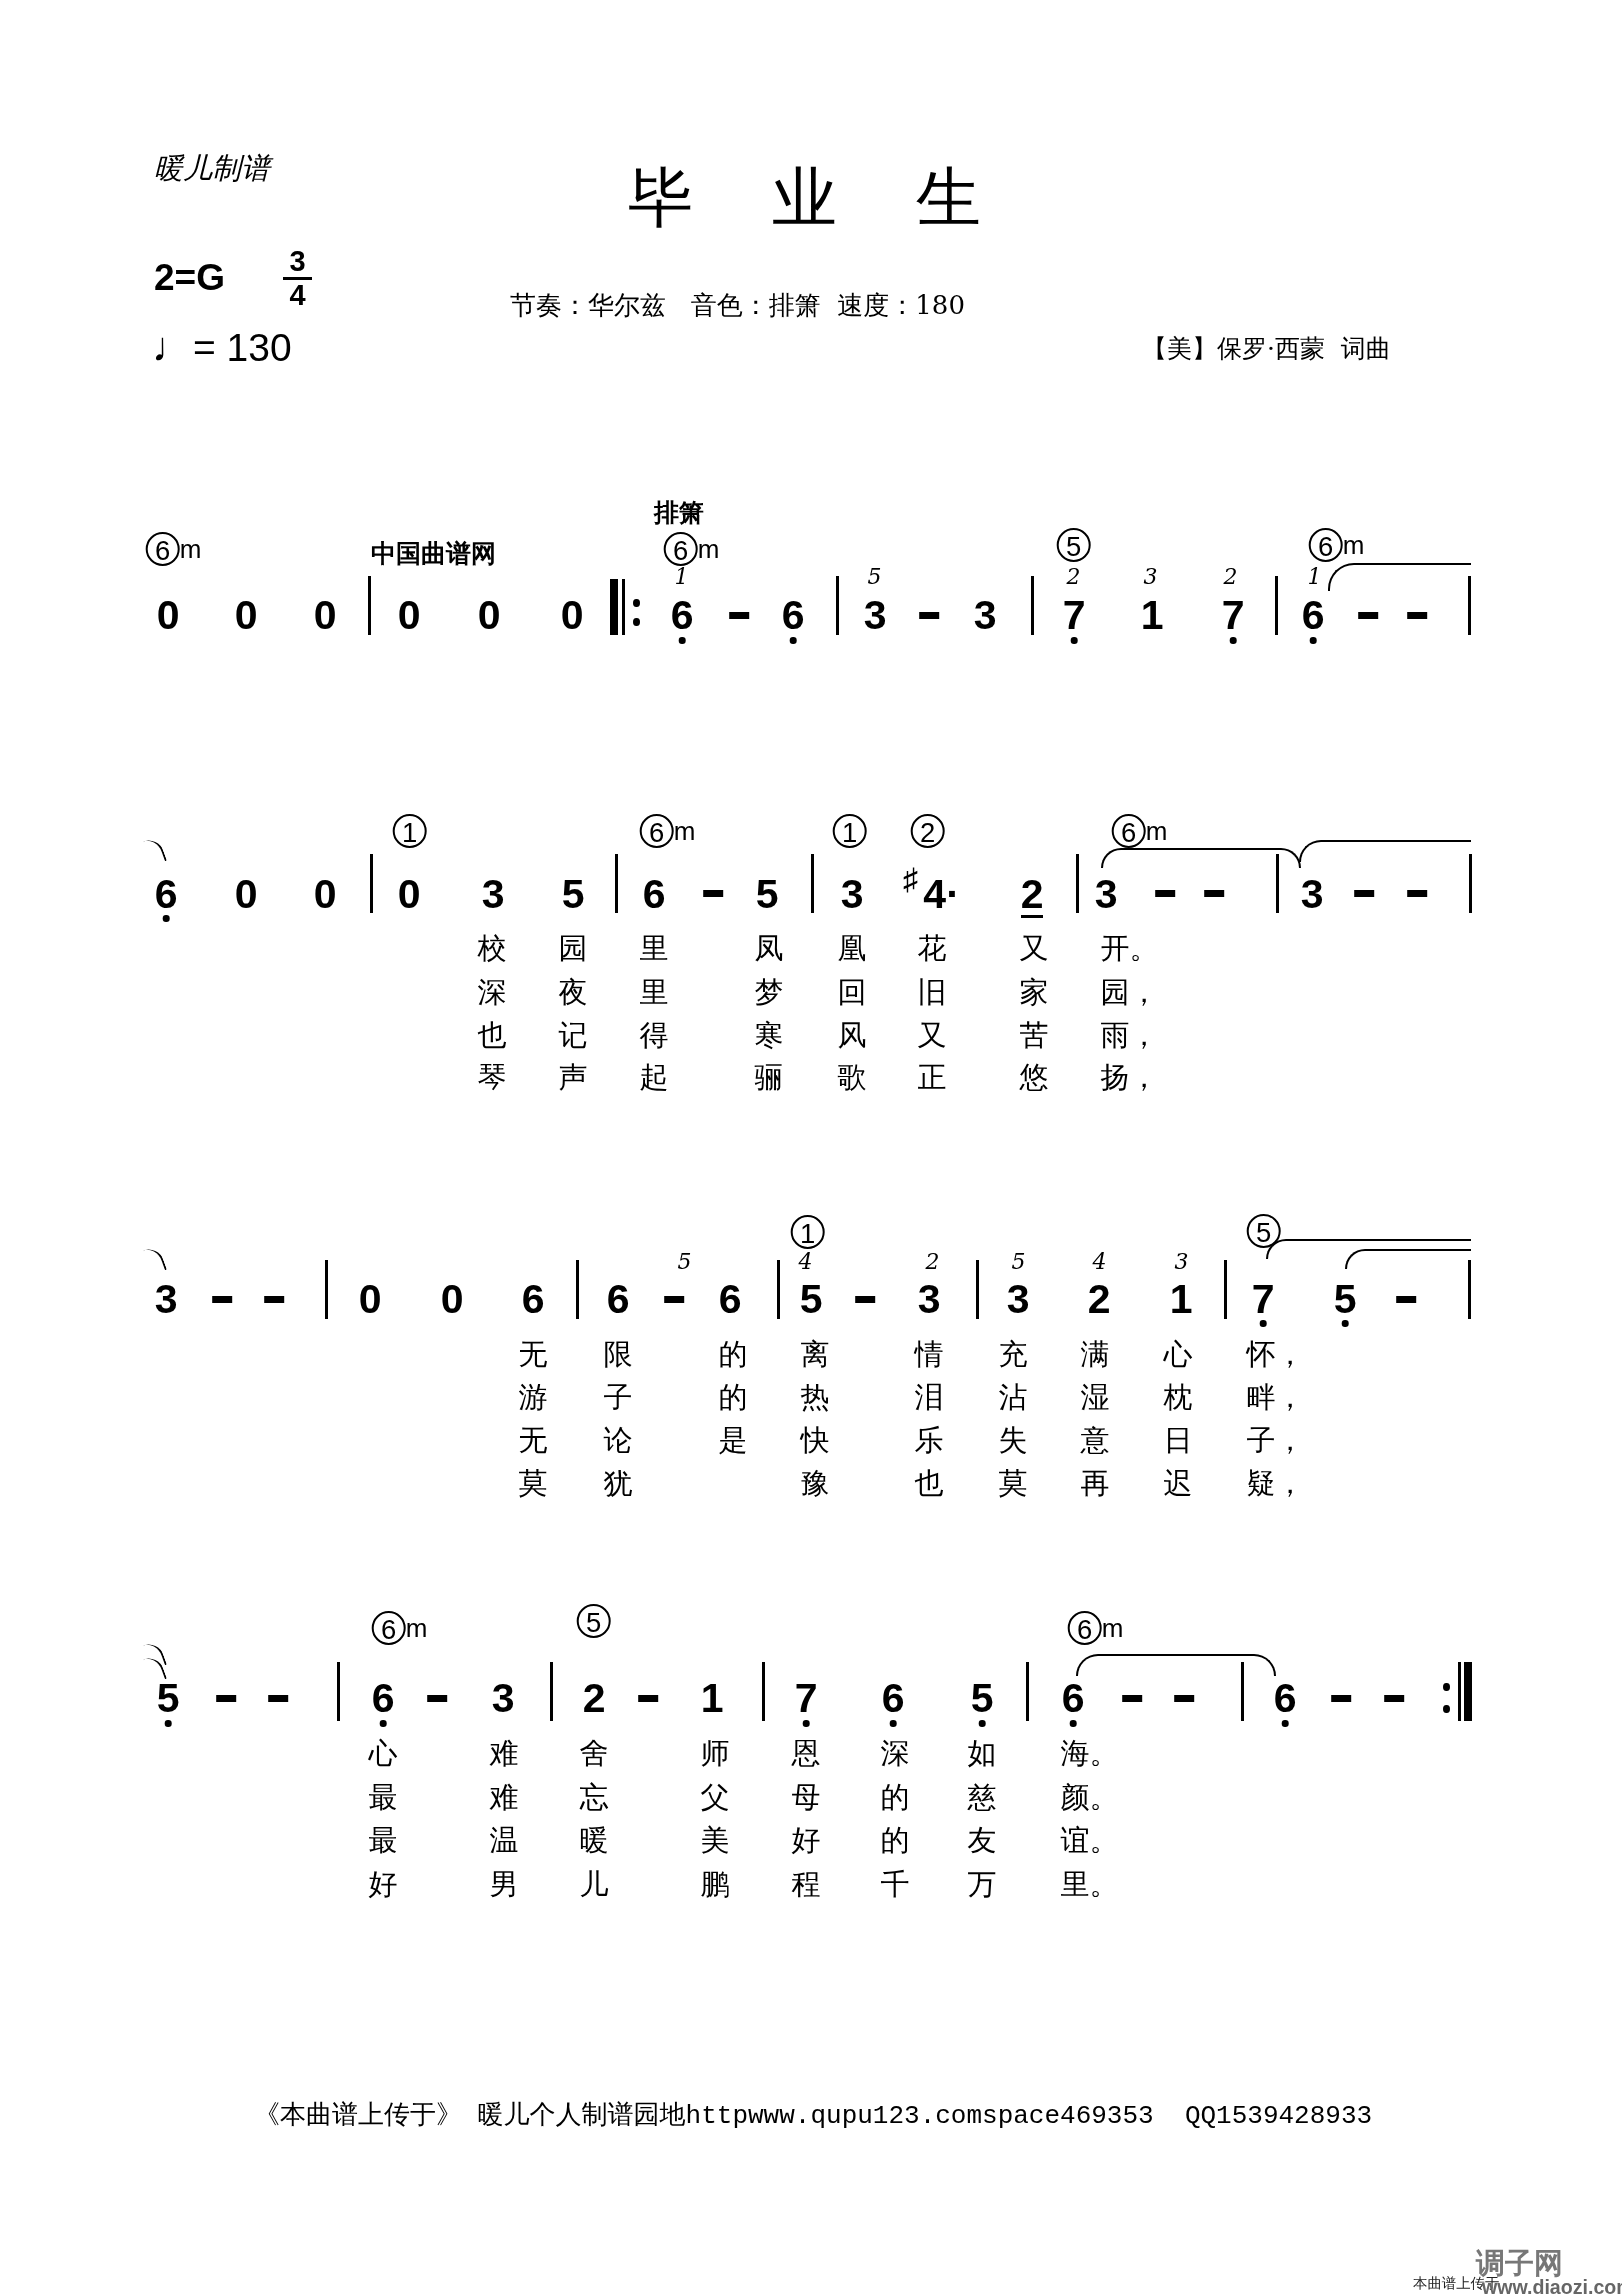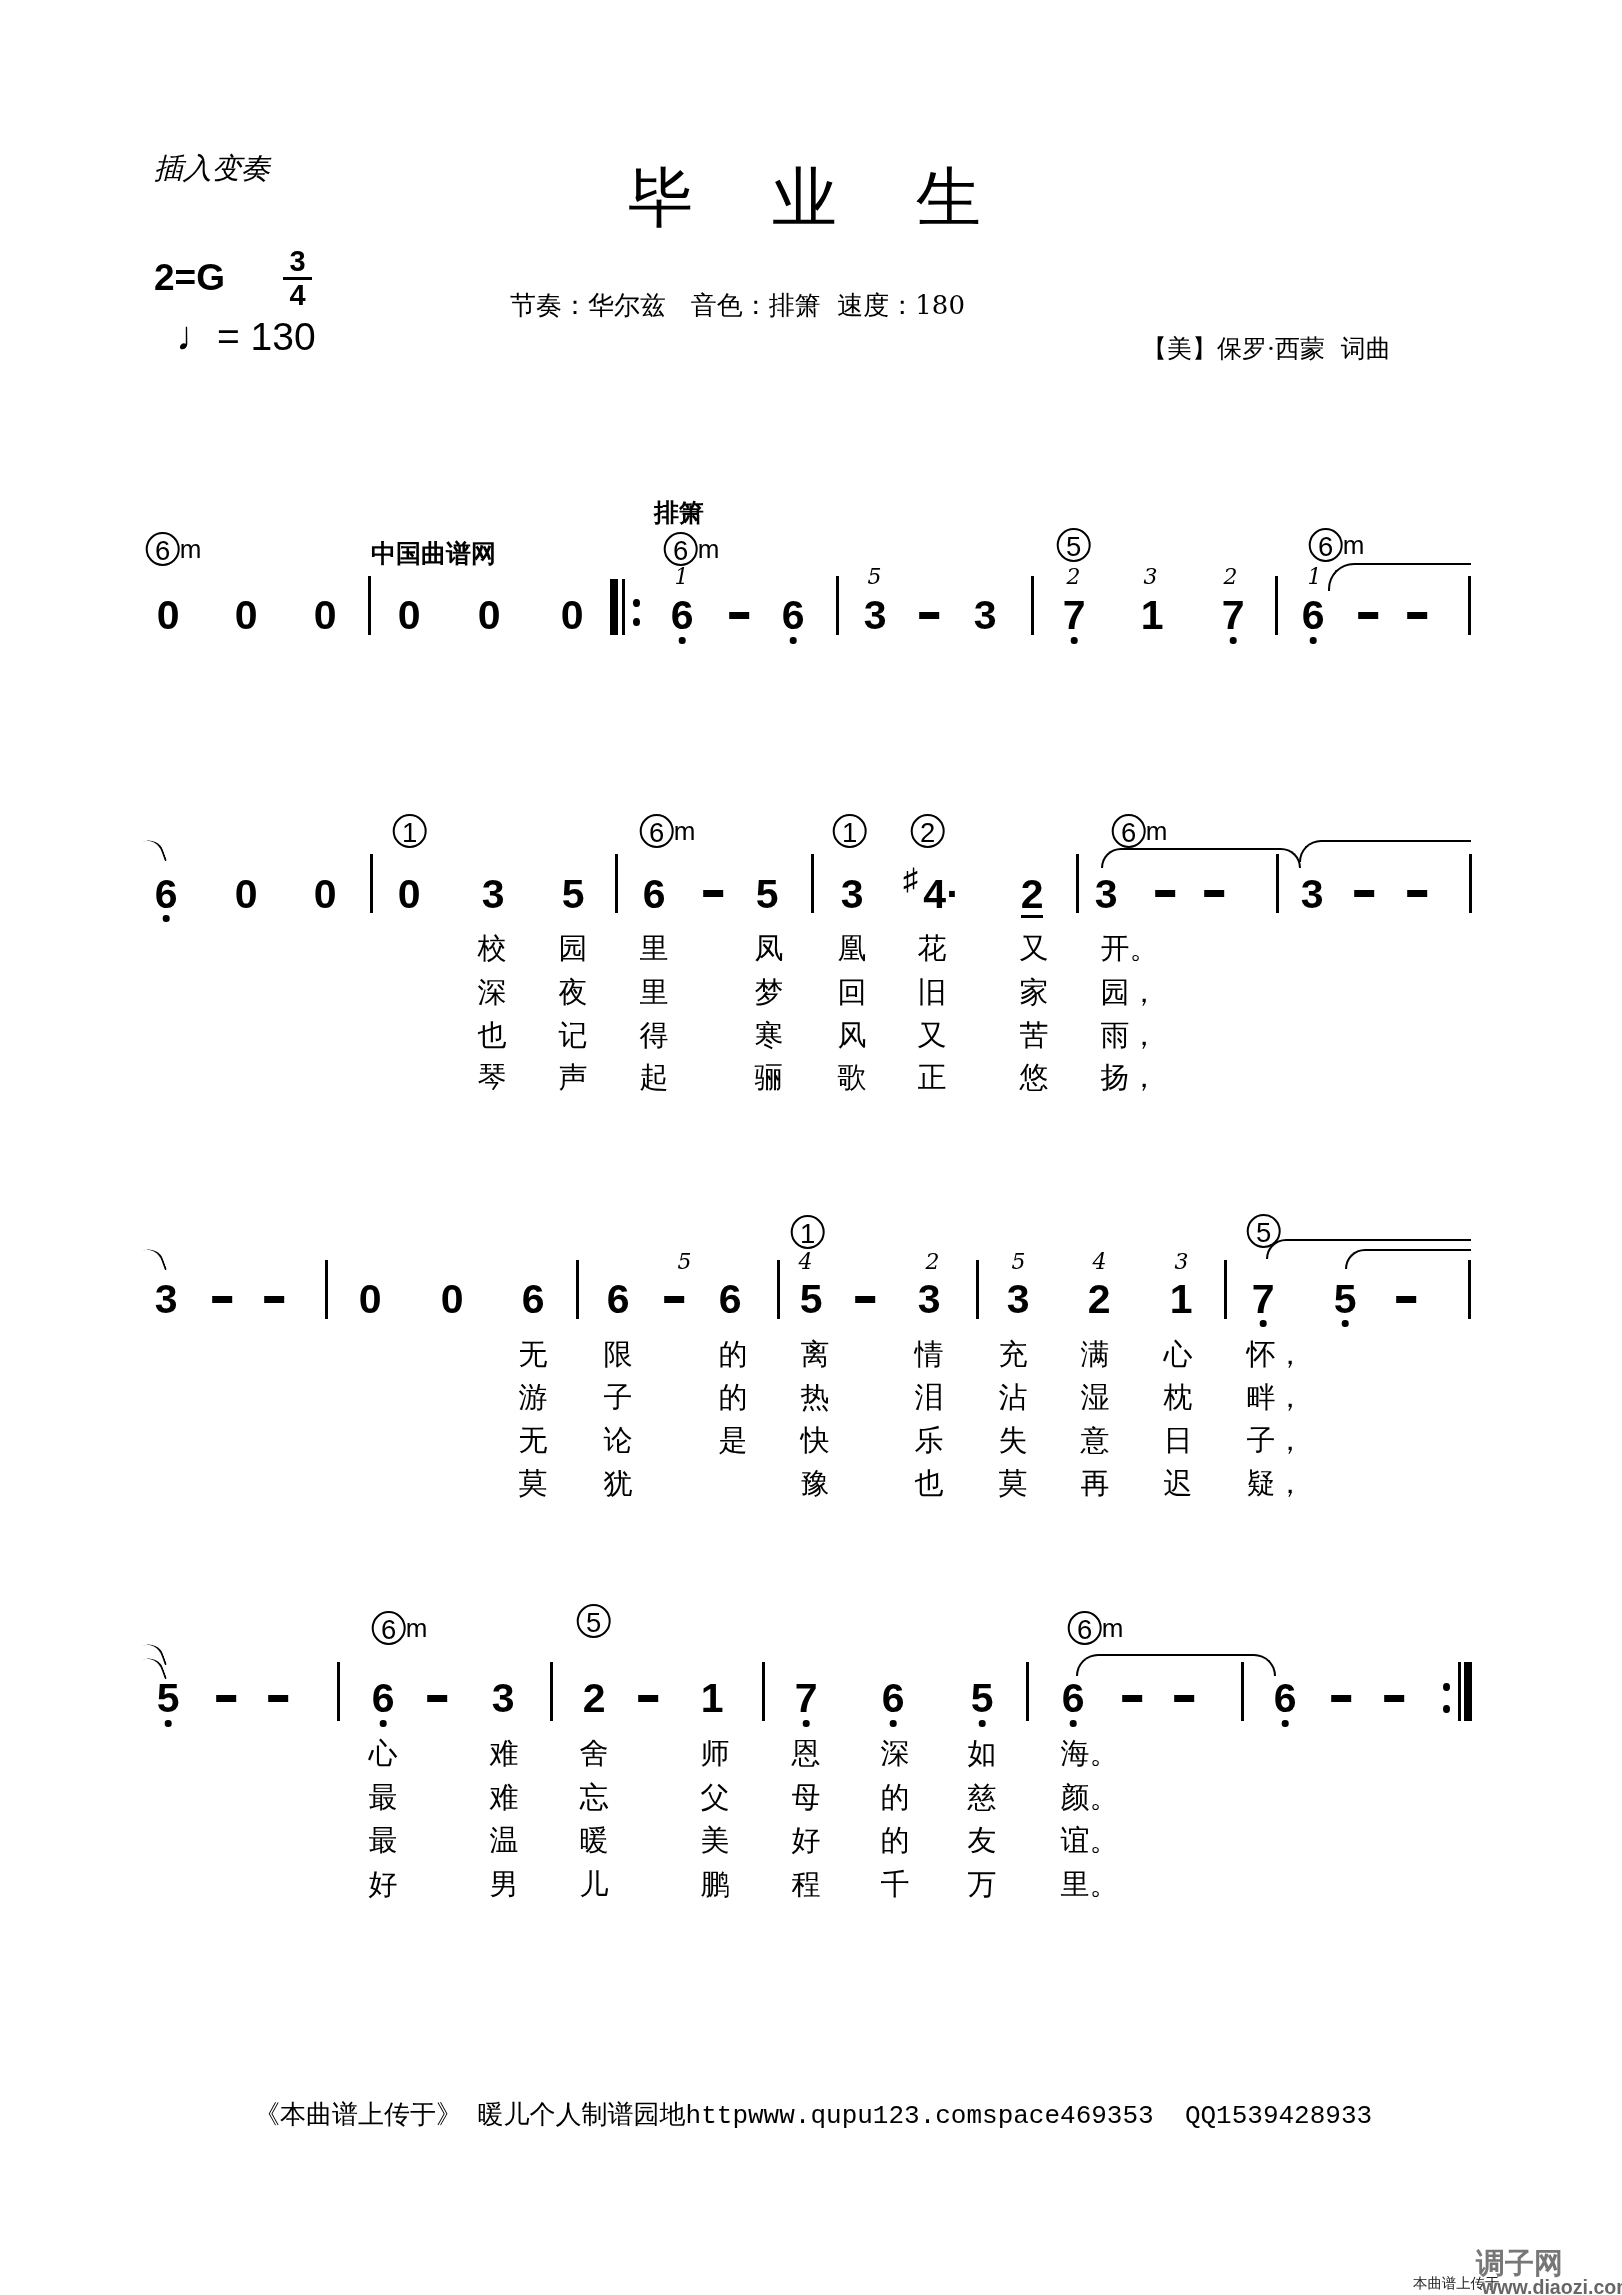--- a/index.html
+++ b/index.html
@@ -6,21 +6,21 @@
   body { width:1623px; height:2295px; position:relative; overflow:hidden; color:#000; }
   .abs { position:absolute; }
   .serif { font-family:"DejaVu Serif","Liberation Serif",serif; }
   .sans { font-family:"Liberation Sans","DejaVu Sans",sans-serif; }
   .mono { font-family:"Liberation Mono","DejaVu Sans Mono",monospace; }
   .arranger { left:154px; top:149px; font-size:29px; font-style:italic; }
   .title { left:628px; top:154px; font-size:65px; letter-spacing:79px; white-space:nowrap; }
   .key { left:154px; top:257px; font-size:37px; font-weight:bold; }
   .tsig { left:283px; top:247px; width:29px; text-align:center; font-weight:bold; font-size:29px; line-height:29px; }
   .tsig .line { height:3.3px; background:#000; margin:0.7px 0; }
-  .tempo { left:152px; top:313px; font-size:39px;margin-left:24px; }
+  .tempo { left:152px; top:324px; font-size:39px; }
   .tempo .note { display:inline-block; font-size:41px; }
   .info { left:510px; top:288px; font-size:26px; white-space:pre; }
   .credit { left:1142px; top:332px; font-size:25px; white-space:pre; }
   .note-num { position:absolute; width:33px; text-align:center; font-weight:bold; font-size:41px; line-height:41px; transform:translateX(-16.4px); }
   .dash { position:absolute; width:19.6px; height:6.5px; background:#000; transform:translateX(-9.8px); }
   .dot-below { position:absolute; width:6.5px; height:6.5px; border-radius:50%; background:#000; transform:translateX(-3.3px); }
   .barline { position:absolute; width:2.6px; background:#000; }
   .thickbar { position:absolute; width:7.9px; background:#000; }
   .repeat-dot { position:absolute; width:6.5px; height:7.9px; border-radius:50%; background:#000; }
   .chord { position:absolute; font-size:29px; white-space:nowrap; transform:translateX(-18.3px); }
@@ -35,21 +35,21 @@
   .tail { position:absolute; width:14.4px; height:26px; border-right:2px solid #000; border-radius:0 19.6px 0 0; transform:rotate(-20deg); }
   .sharp { position:absolute; font-size:30px; font-weight:bold; }
   .footer { left:254px; top:2097px; font-size:26px; white-space:pre; }
   .watermark { left:1476px; top:2244px; font-size:29px; color:#777; font-weight:bold; }
   .watermark2 { left:1413px; top:2274px; font-size:14.4px; color:#222; }
   .watermark3 { left:1482px; top:2276px; font-size:19.6px; color:#666; font-weight:bold; }
 </style>
 </head>
 <body>
 
-<div class="abs serif arranger">插入变奏</div>
+<div class="abs serif arranger">暖儿制谱</div>
 <div class="abs serif title">毕业生</div>
 <div class="abs sans key">2=G</div>
 <div class="abs sans tsig">
   <div>3</div>
   <div class="line"></div>
   <div>4</div>
 </div>
 <div class="abs sans tempo">
   <span class="note">♩</span><span>= 130</span>
 </div>

